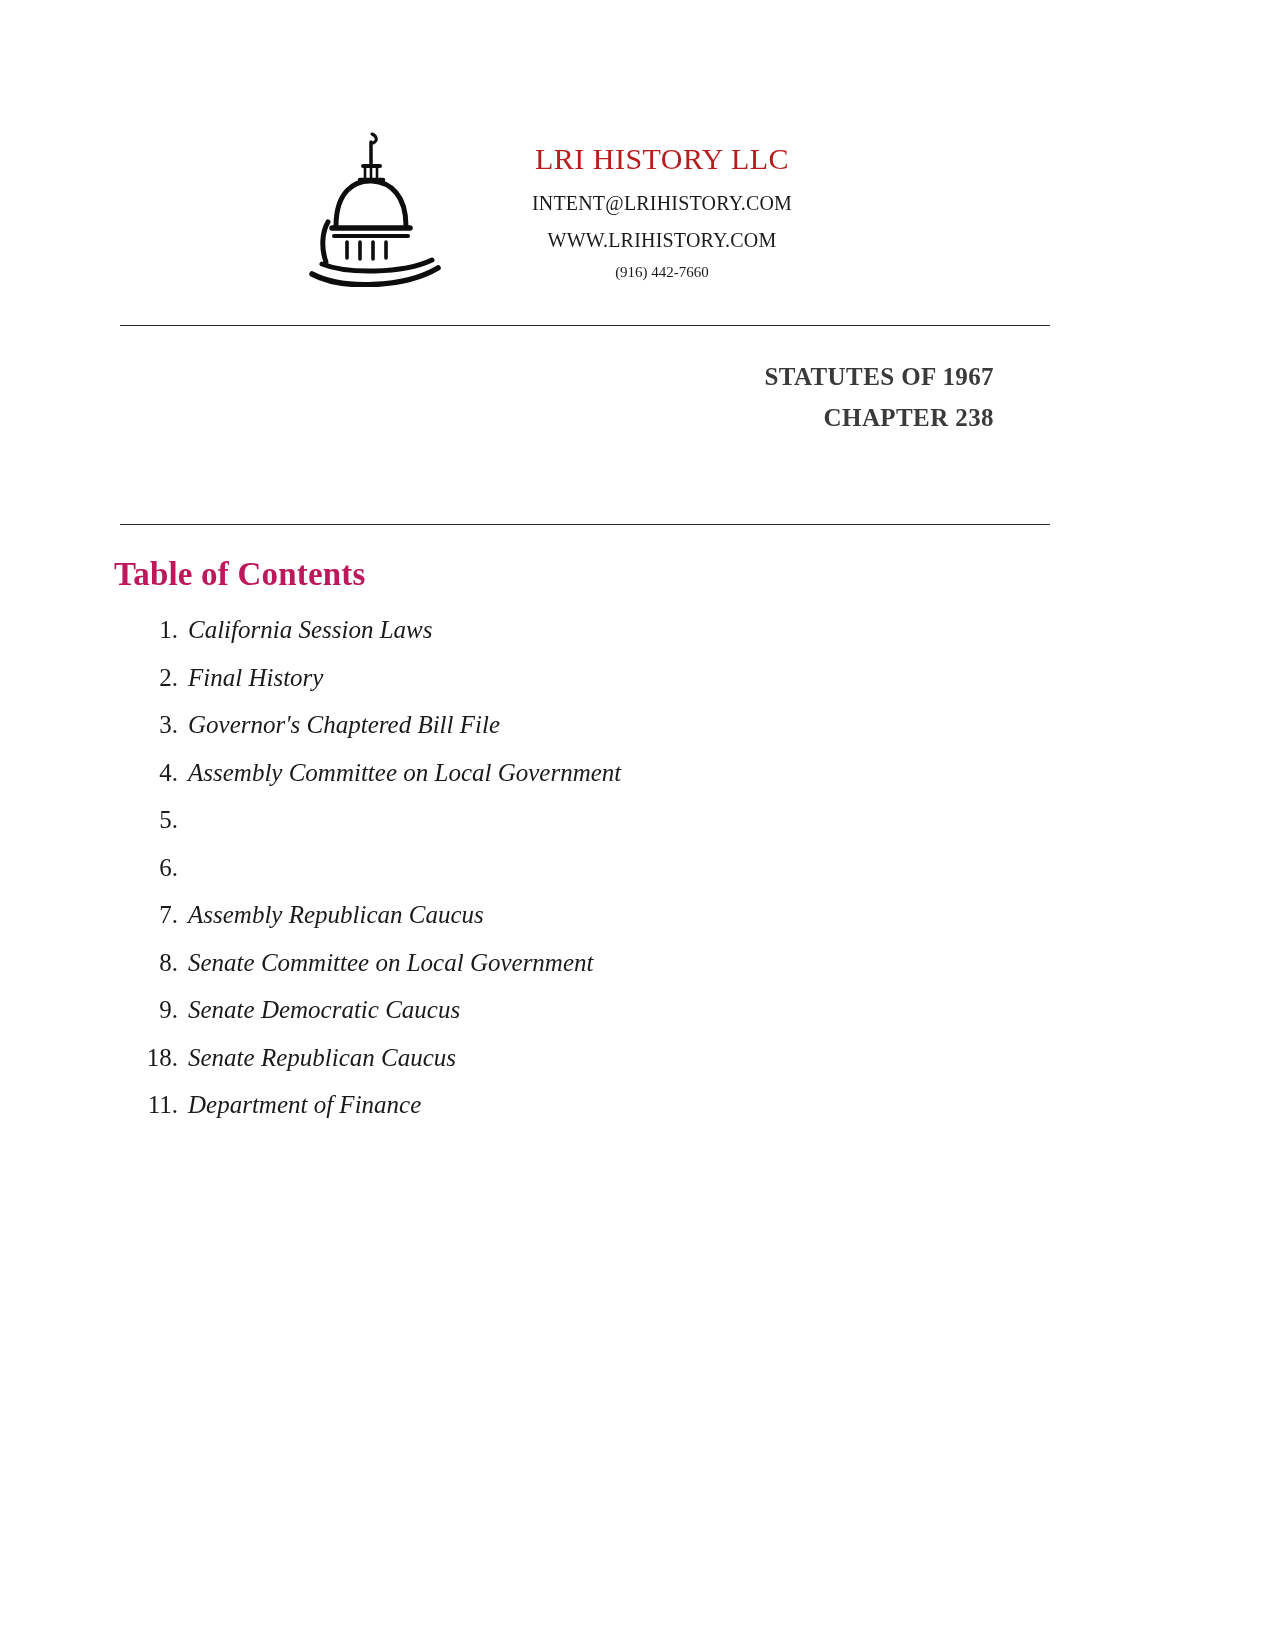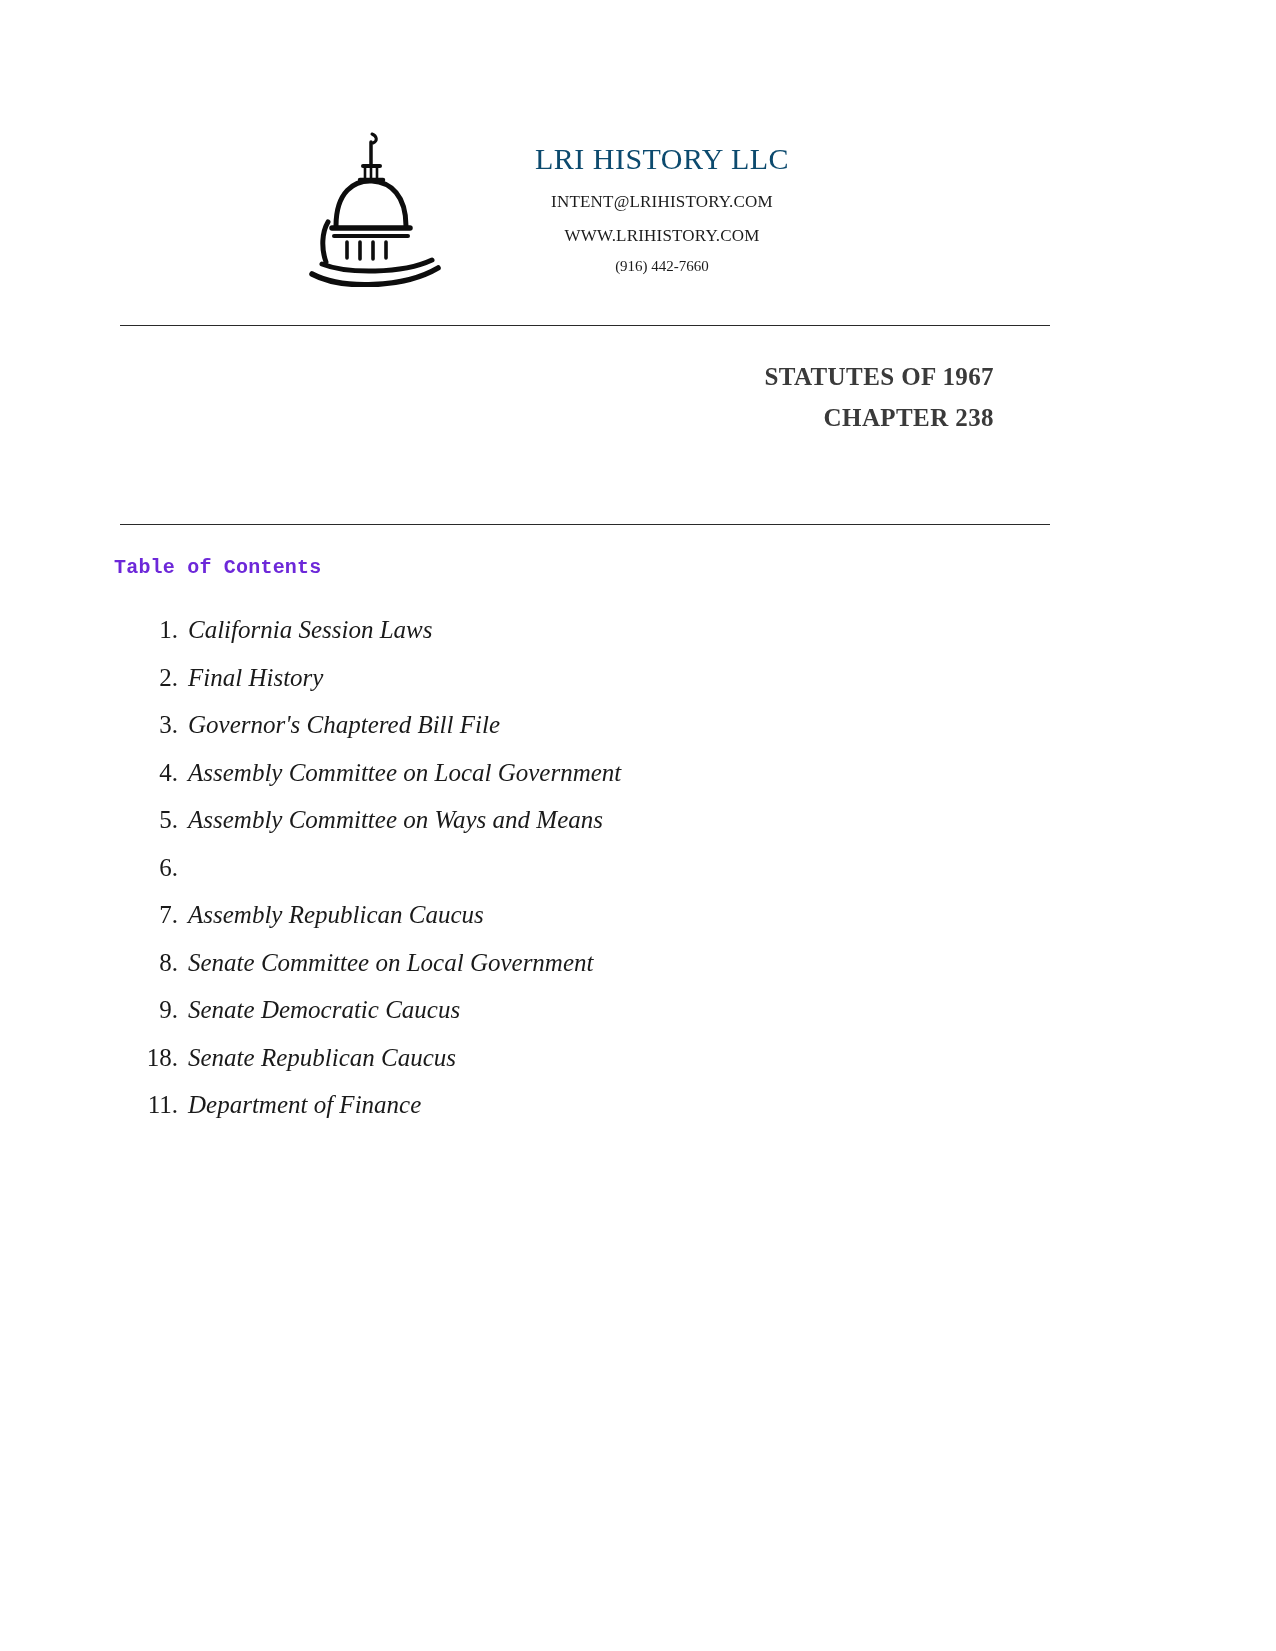--- a/index.html
+++ b/index.html
@@ -43,26 +43,26 @@
   .company-block {
     position: absolute;
     left: 452px;
     top: 30px;
     width: 420px;
     text-align: center;
   }
   .company-name {
     font-size: 30px;
     letter-spacing: 0.5px;
-    color: #0c4a6e;
+    color: #b91c1c;
     margin-bottom: 16px;
     white-space: nowrap;
   }
   .company-line {
-    font-size: 17px;
+    font-size: 20px;
     letter-spacing: 0.2px;
     color: #1b1b1b;
     margin-bottom: 12px;
     margin-top: 14px;
   }
   .company-phone {
     font-size: 15px;
     color: #1b1b1b;
     margin-top: 4px;
   }
@@ -90,25 +90,24 @@
     font-size: 25px;
     letter-spacing: 0.4px;
     line-height: 41px;
   }
 
   
   .toc-heading {
     position: absolute;
     left: 114px;
     top: 556px;
-    font-size: 20px;
+    font-size: 33px;
     font-weight: bold;
-    color: #6d28d9;
+    color: #be185d;
     letter-spacing: 0.2px;
-    font-family: Liberation Mono, monospace;
   }
 
   .toc-list {
     position: absolute;
     left: 120px;
     top: 616px;
     width: 900px;
   }
   .toc-item {
     display: flex;
@@ -198,21 +197,20 @@
       <span class="toc-label">Governor's Chaptered Bill File</span>
     </div>
 
     <div class="toc-item">
       <span class="toc-num">4.</span>
       <span class="toc-label">Assembly Committee on Local Government</span>
     </div>
 
     <div class="toc-item">
       <span class="toc-num">5.</span>
-      <span class="toc-label">Assembly Committee on Ways and Means</span>
     </div>
 
     <div class="toc-item">
       <span class="toc-num">6.</span>
     </div>
 
     <div class="toc-item">
       <span class="toc-num">7.</span>
       <span class="toc-label">Assembly Republican Caucus</span>
     </div>

